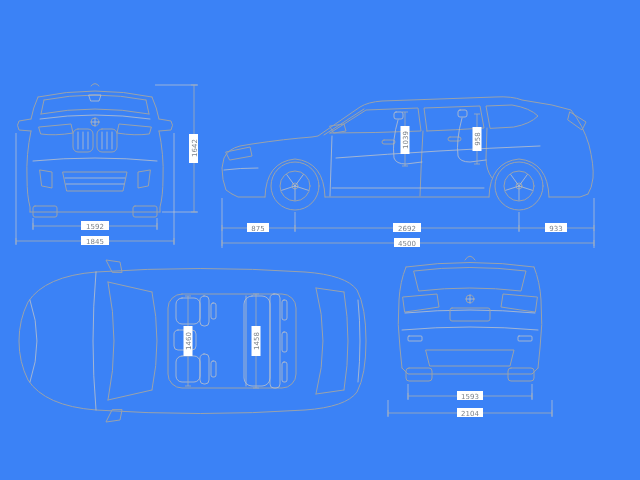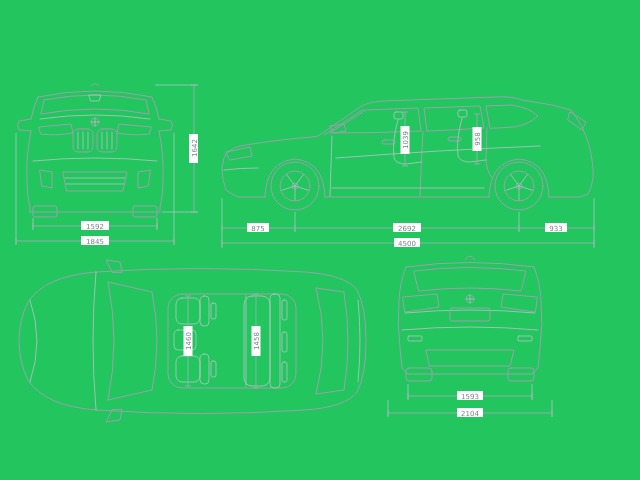--- a/index.html
+++ b/index.html
@@ -1,16 +1,16 @@
 <!DOCTYPE html>
 <html><head>
 <meta charset="utf-8">
 <style>
   html,body{margin:0;padding:0;background:#ffffff;}
-  .page{position:relative;width:640px;height:480px;background:#22c55e;overflow:hidden;}
+  .page{position:relative;width:640px;height:480px;background:#3b82f6;overflow:hidden;}
   svg{display:block;}
   text{font-family:"DejaVu Sans","Liberation Sans",sans-serif;font-size:7px;fill:#7c838b;}
   .ln{stroke:#9aa2ab;stroke-width:1;fill:none;stroke-linecap:round;stroke-linejoin:round;}
   .lt{stroke:#bcc2c9;stroke-width:0.8;fill:none;stroke-linecap:round;stroke-linejoin:round;}
   .dim{stroke:#a6adb5;stroke-width:0.8;fill:none;}
   .ext{stroke:#c3c9cf;stroke-width:0.7;fill:none;}
   .bg{fill:#ffffff;stroke:none;}
 </style>
 </head>
 <body>

